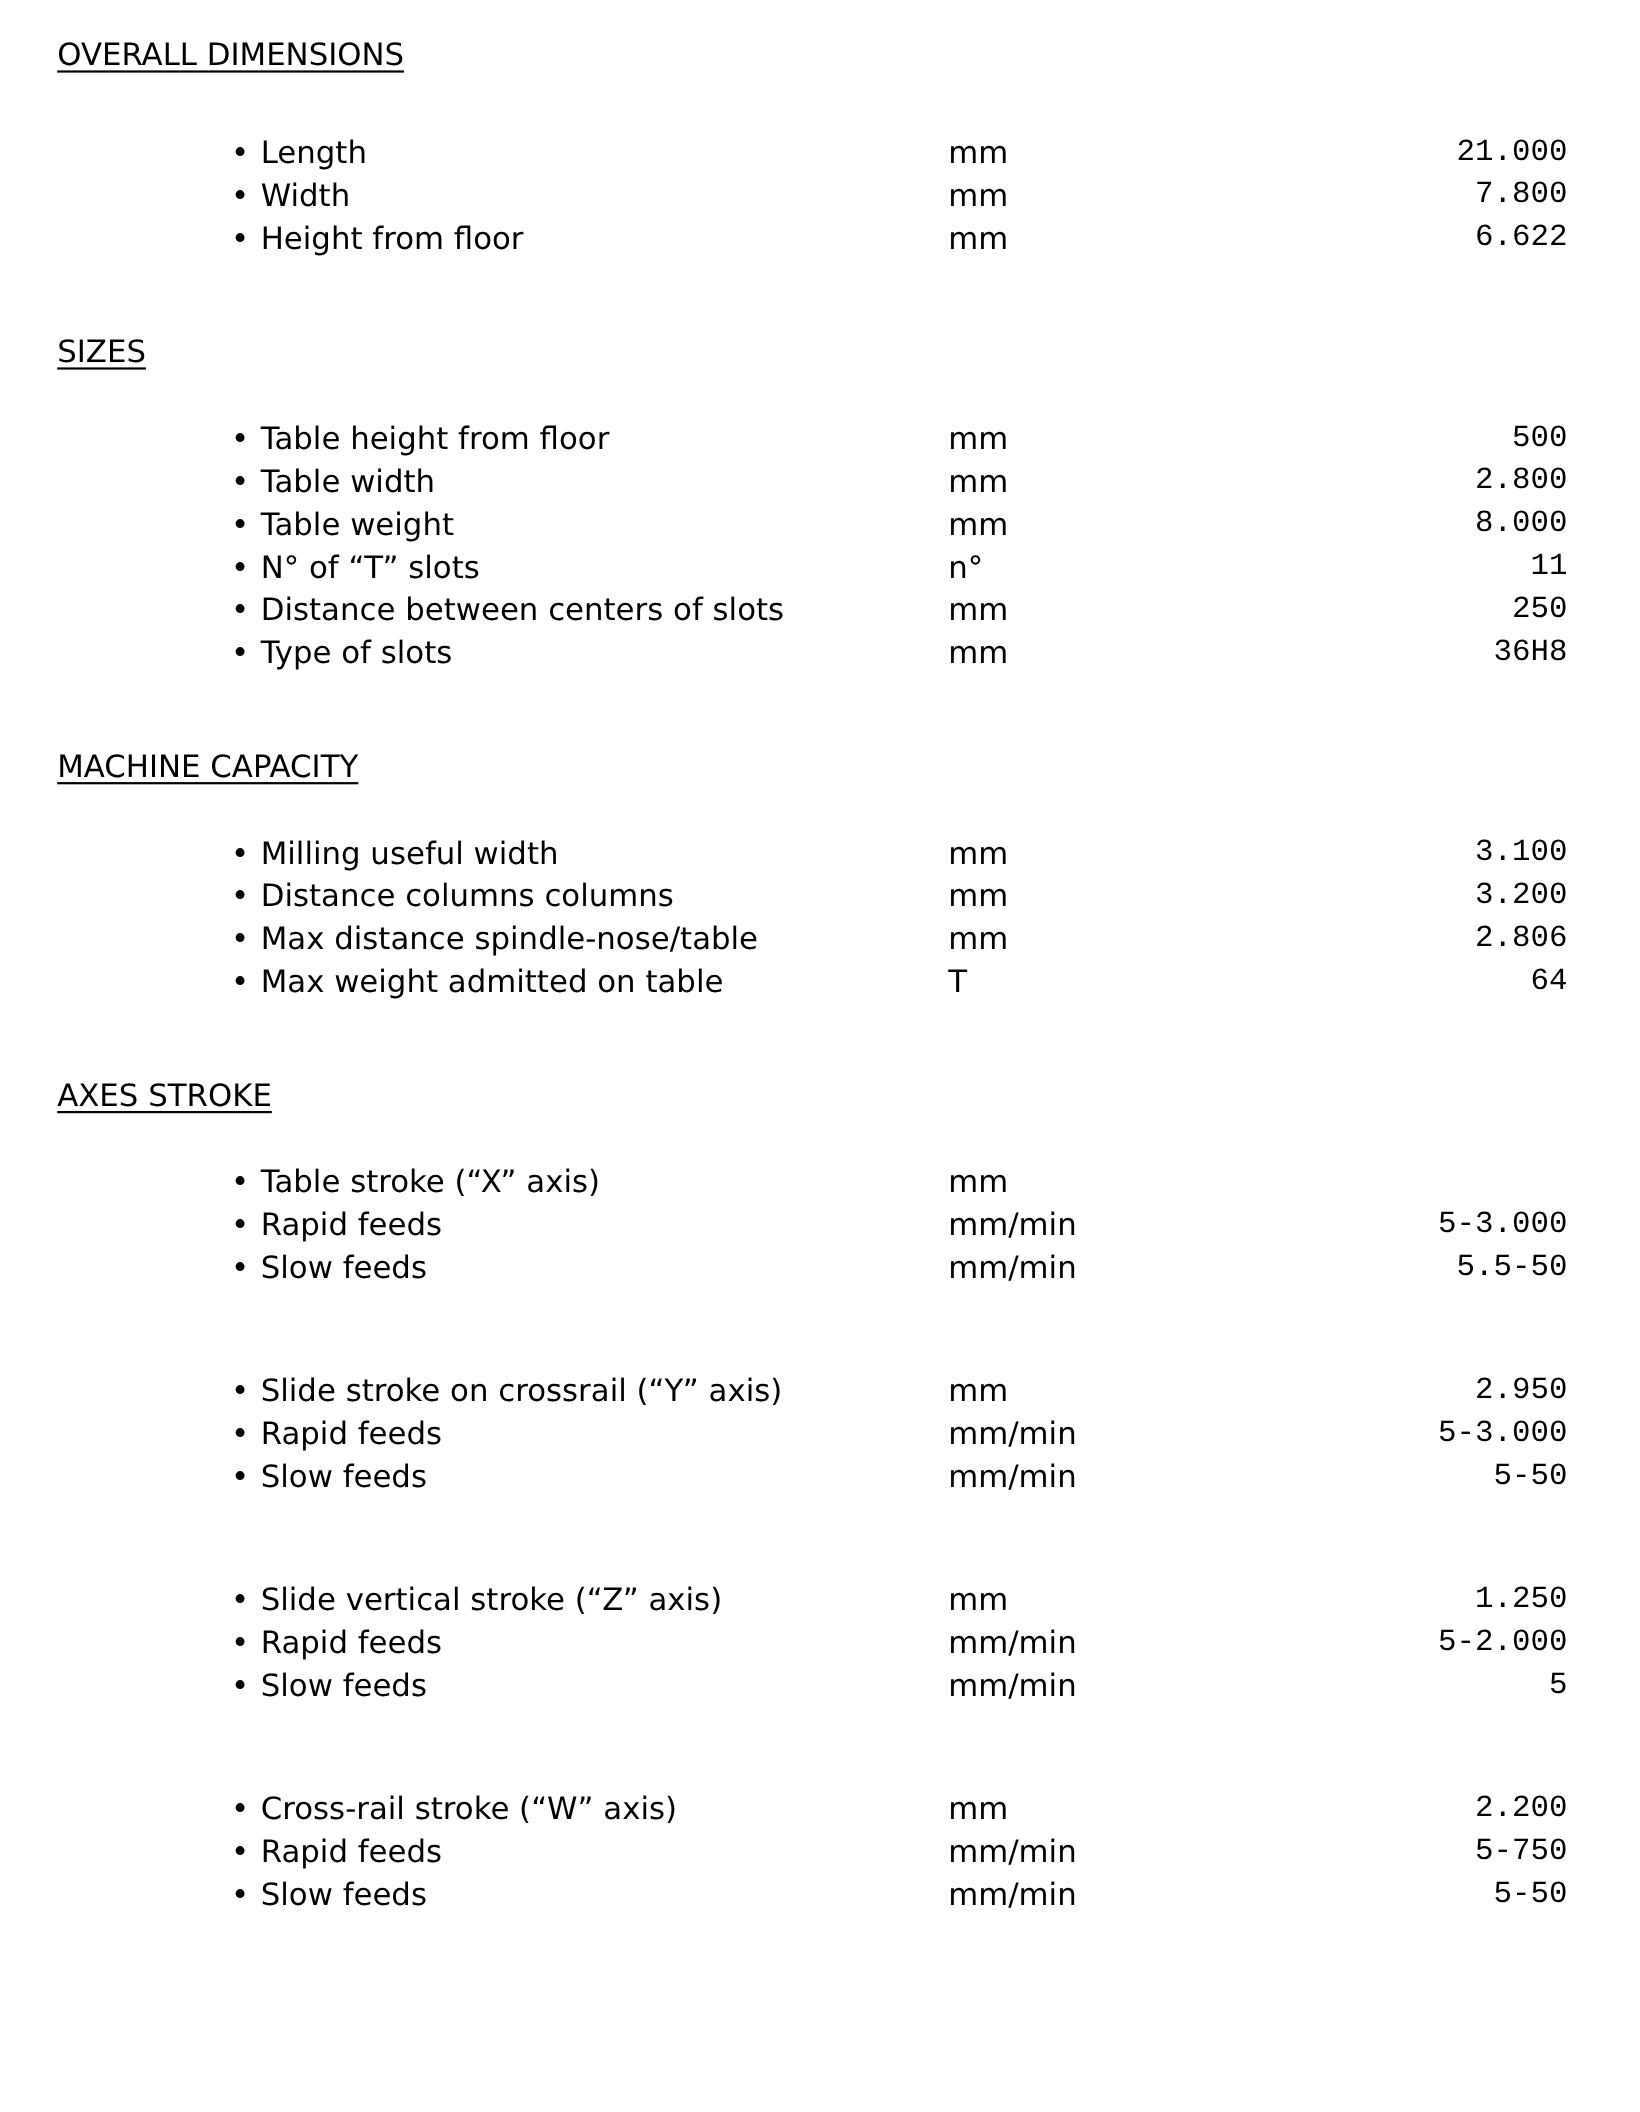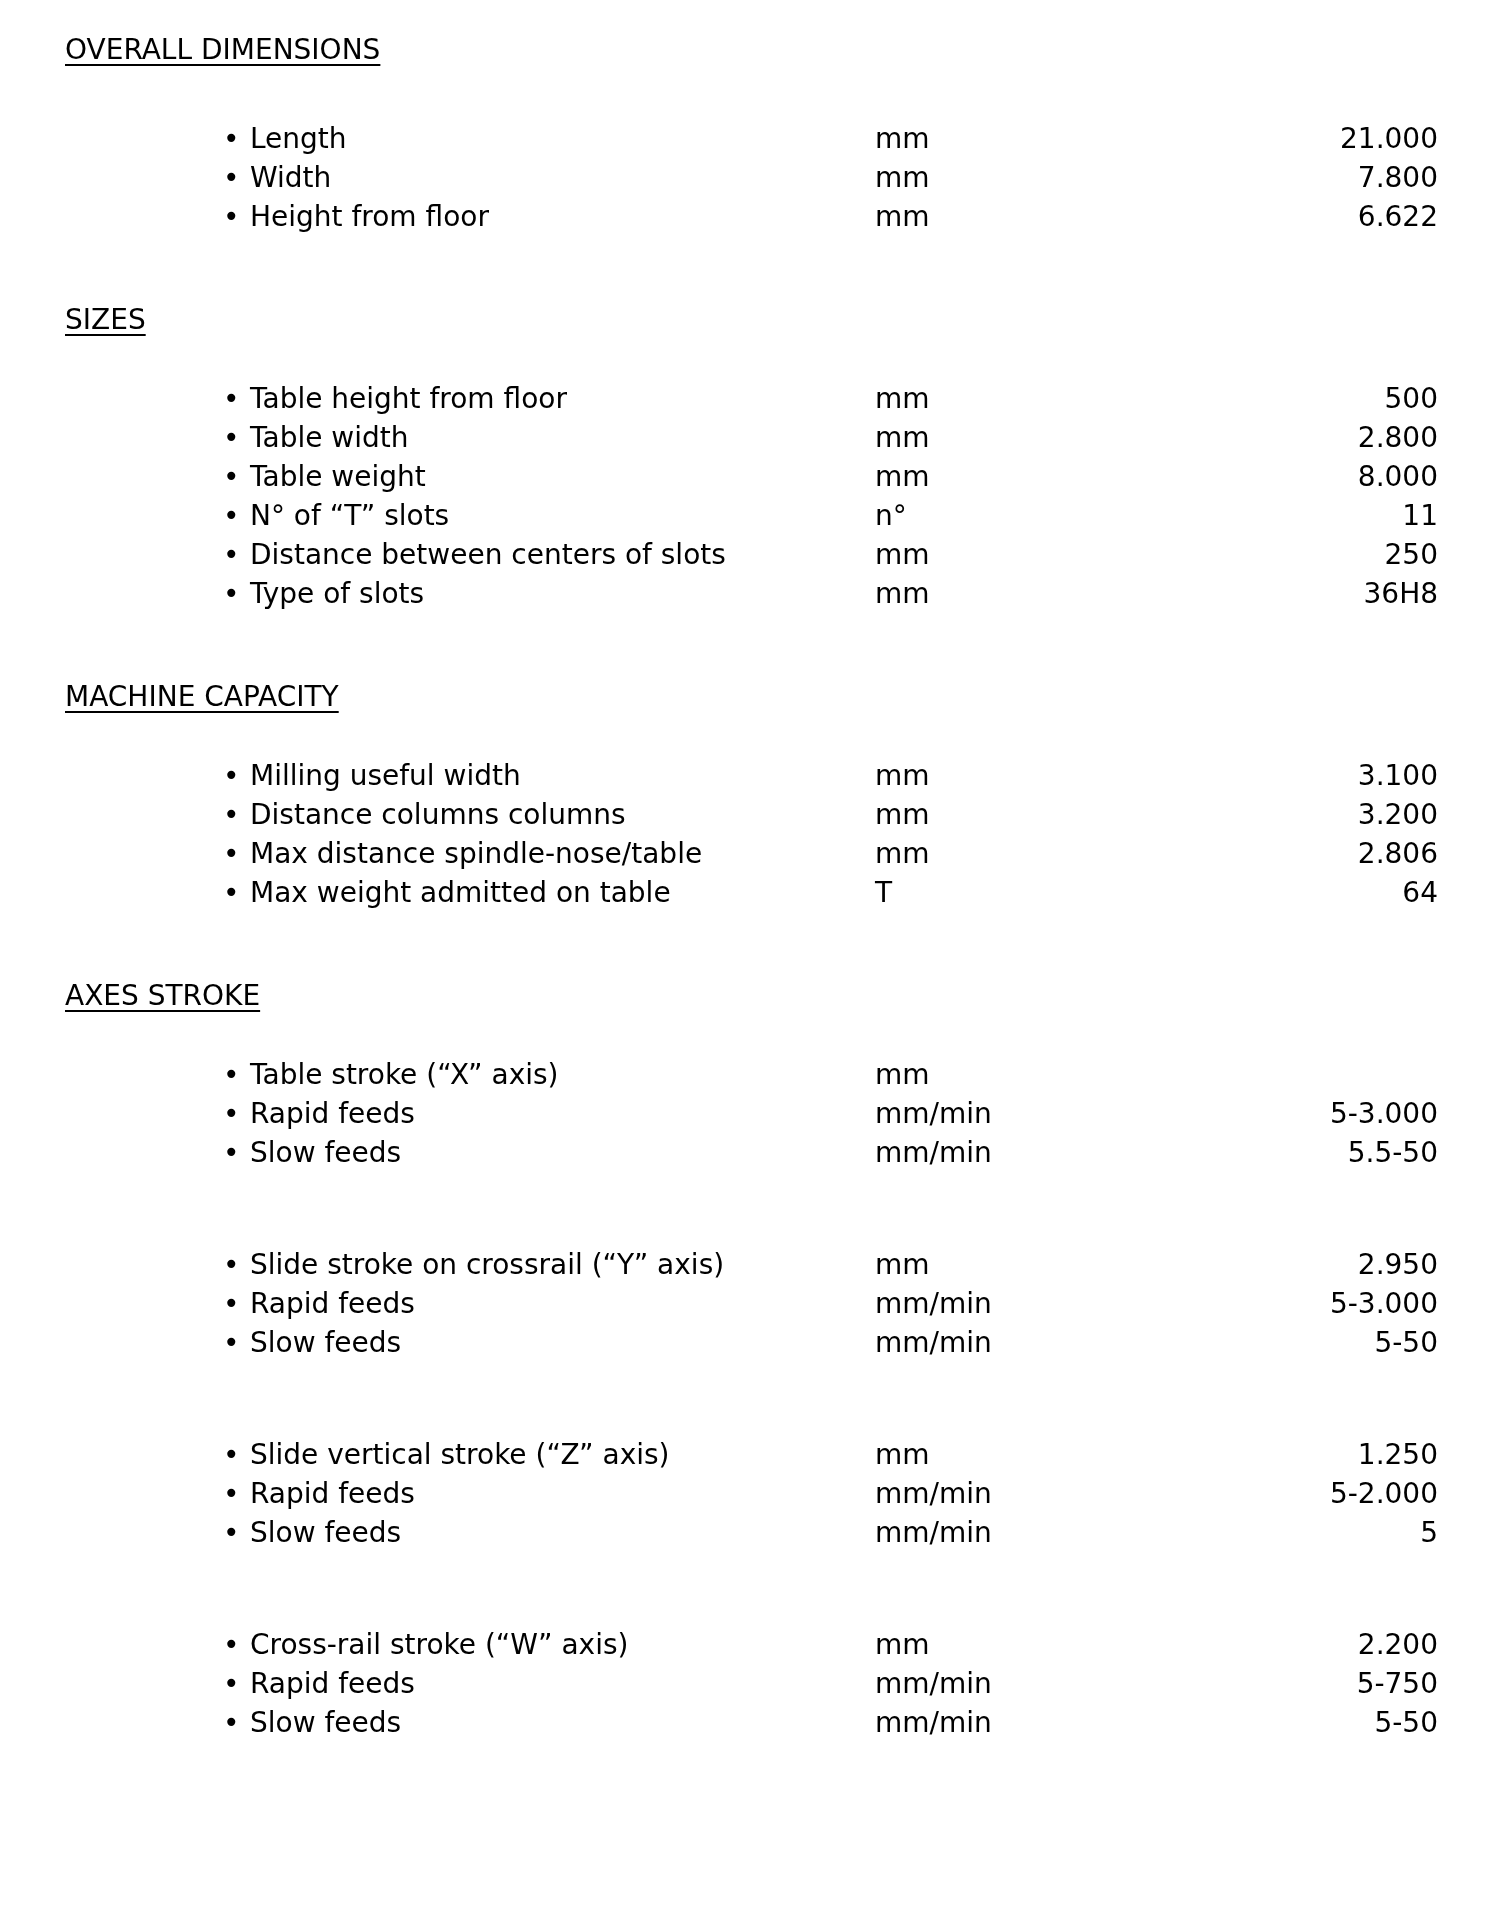--- a/index.html
+++ b/index.html
@@ -2,21 +2,21 @@
 <html><head>
 <meta charset="utf-8">
 <style>
   * { box-sizing: border-box; }
   html, body { margin: 0; padding: 0; background: #ffffff; }
   body {
     width: 1491px; height: 1920px; overflow: hidden;
     color: #000000;
     font-family: "DejaVu Sans", "Liberation Sans", sans-serif;
   }
-  .page { padding: 30px 0 0 65px; }
+  .page { padding: 30px 0 0 52px; }
   .section { margin-top: 64px; }
   .section:first-child { margin-top: 0; }
   .section-title {
     margin: 0;
     font-size: 28px;
     font-weight: 400;
     line-height: 39px;
     text-decoration: underline;
     text-decoration-thickness: 2px;
     text-underline-offset: 5px;
@@ -26,21 +26,21 @@
   .group + .group { margin-top: 73px; }
   .row {
     display: grid;
     grid-template-columns: 27px 625px 250px 313px;
     margin-left: 158px;
     font-size: 28px;
     line-height: 39px;
     white-space: nowrap;
   }
   .bullet { font-size: 28px; }
-  .cell.value { text-align: right; }
+  .cell.value { text-align: right; font-family: Liberation Mono, monospace; }
 </style>
 </head>
 <body>
 
 <main class="page">
     <section class="section">
       <h2 class="section-title">OVERALL DIMENSIONS</h2>
       <div class="group">
         <div class="row">
           <span class="bullet">•</span>

